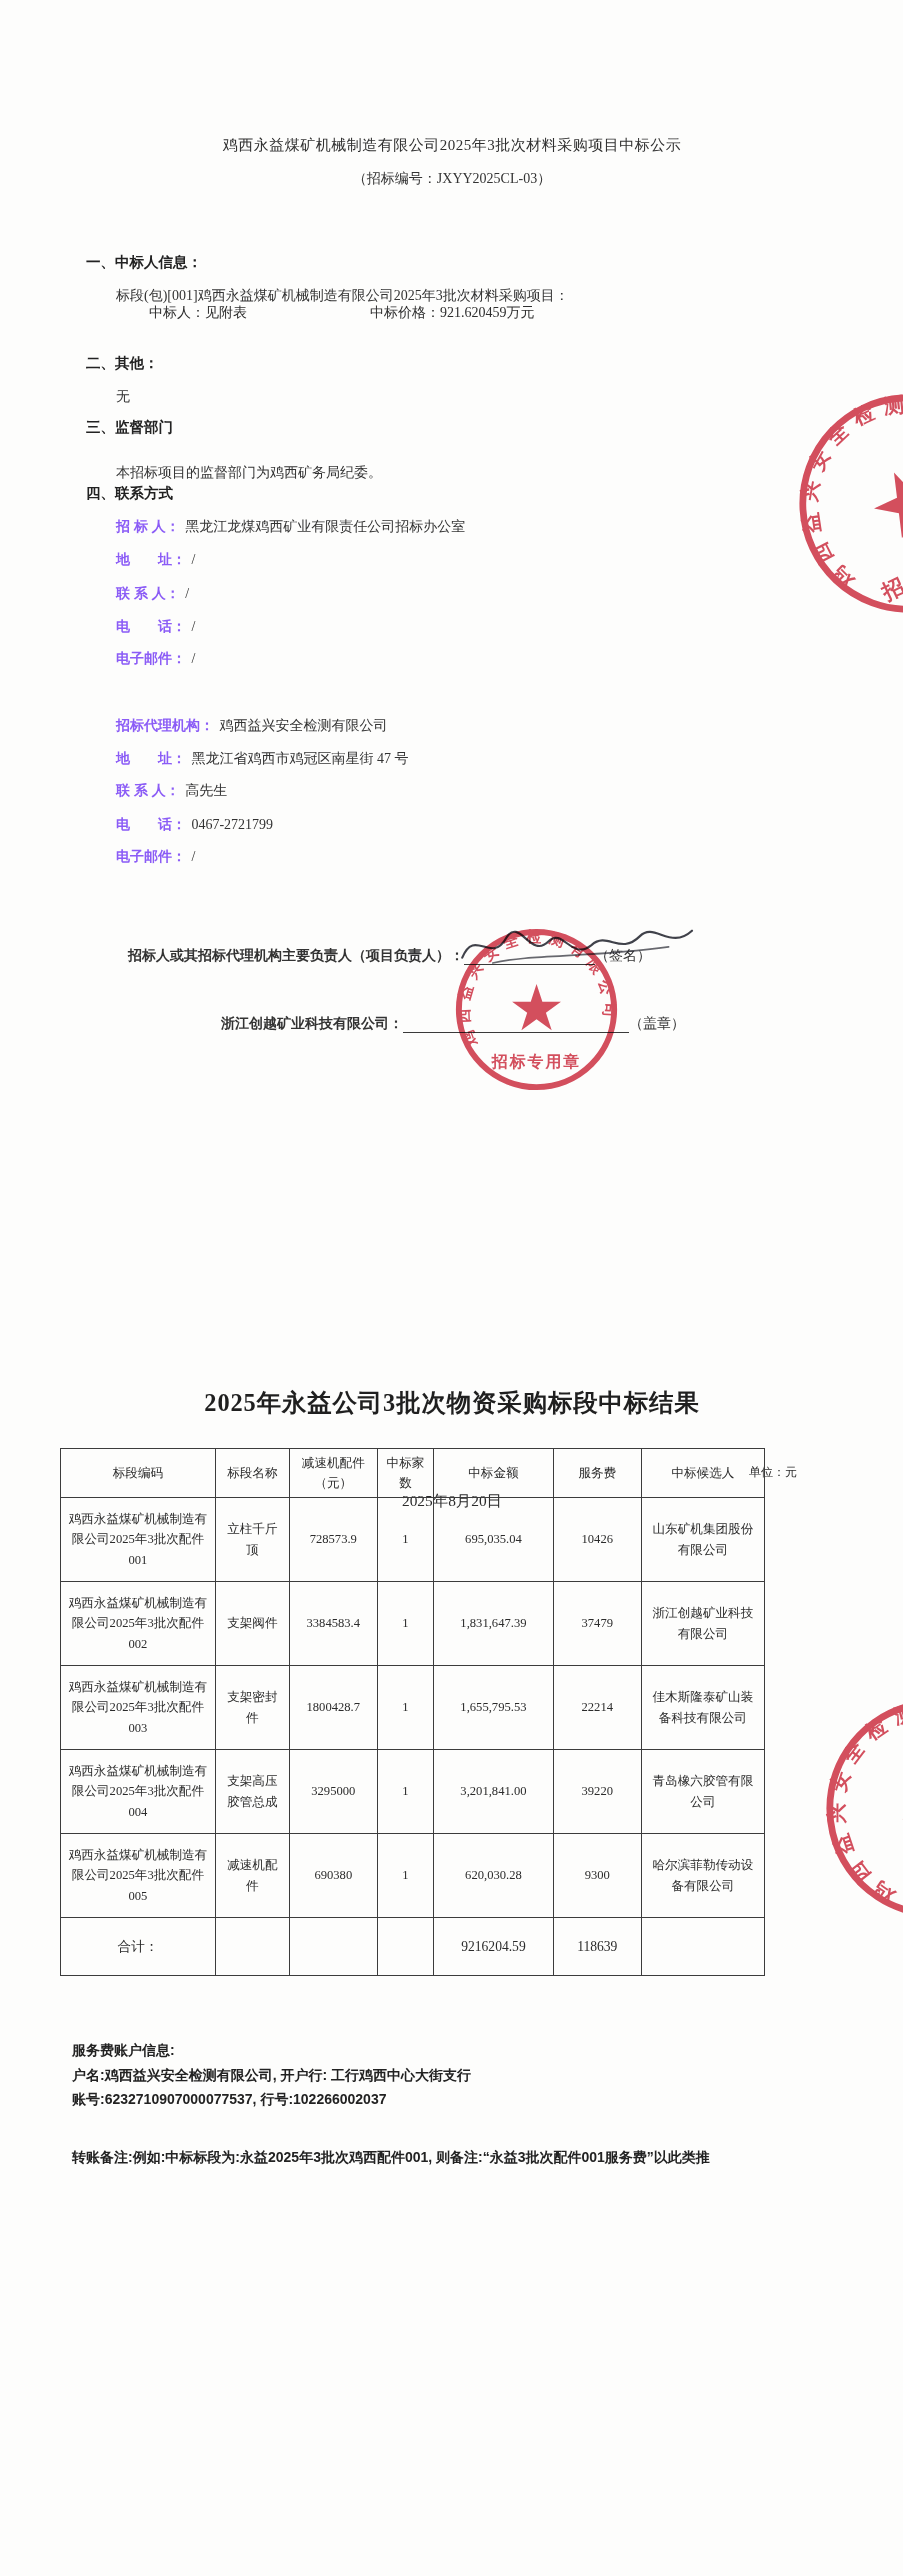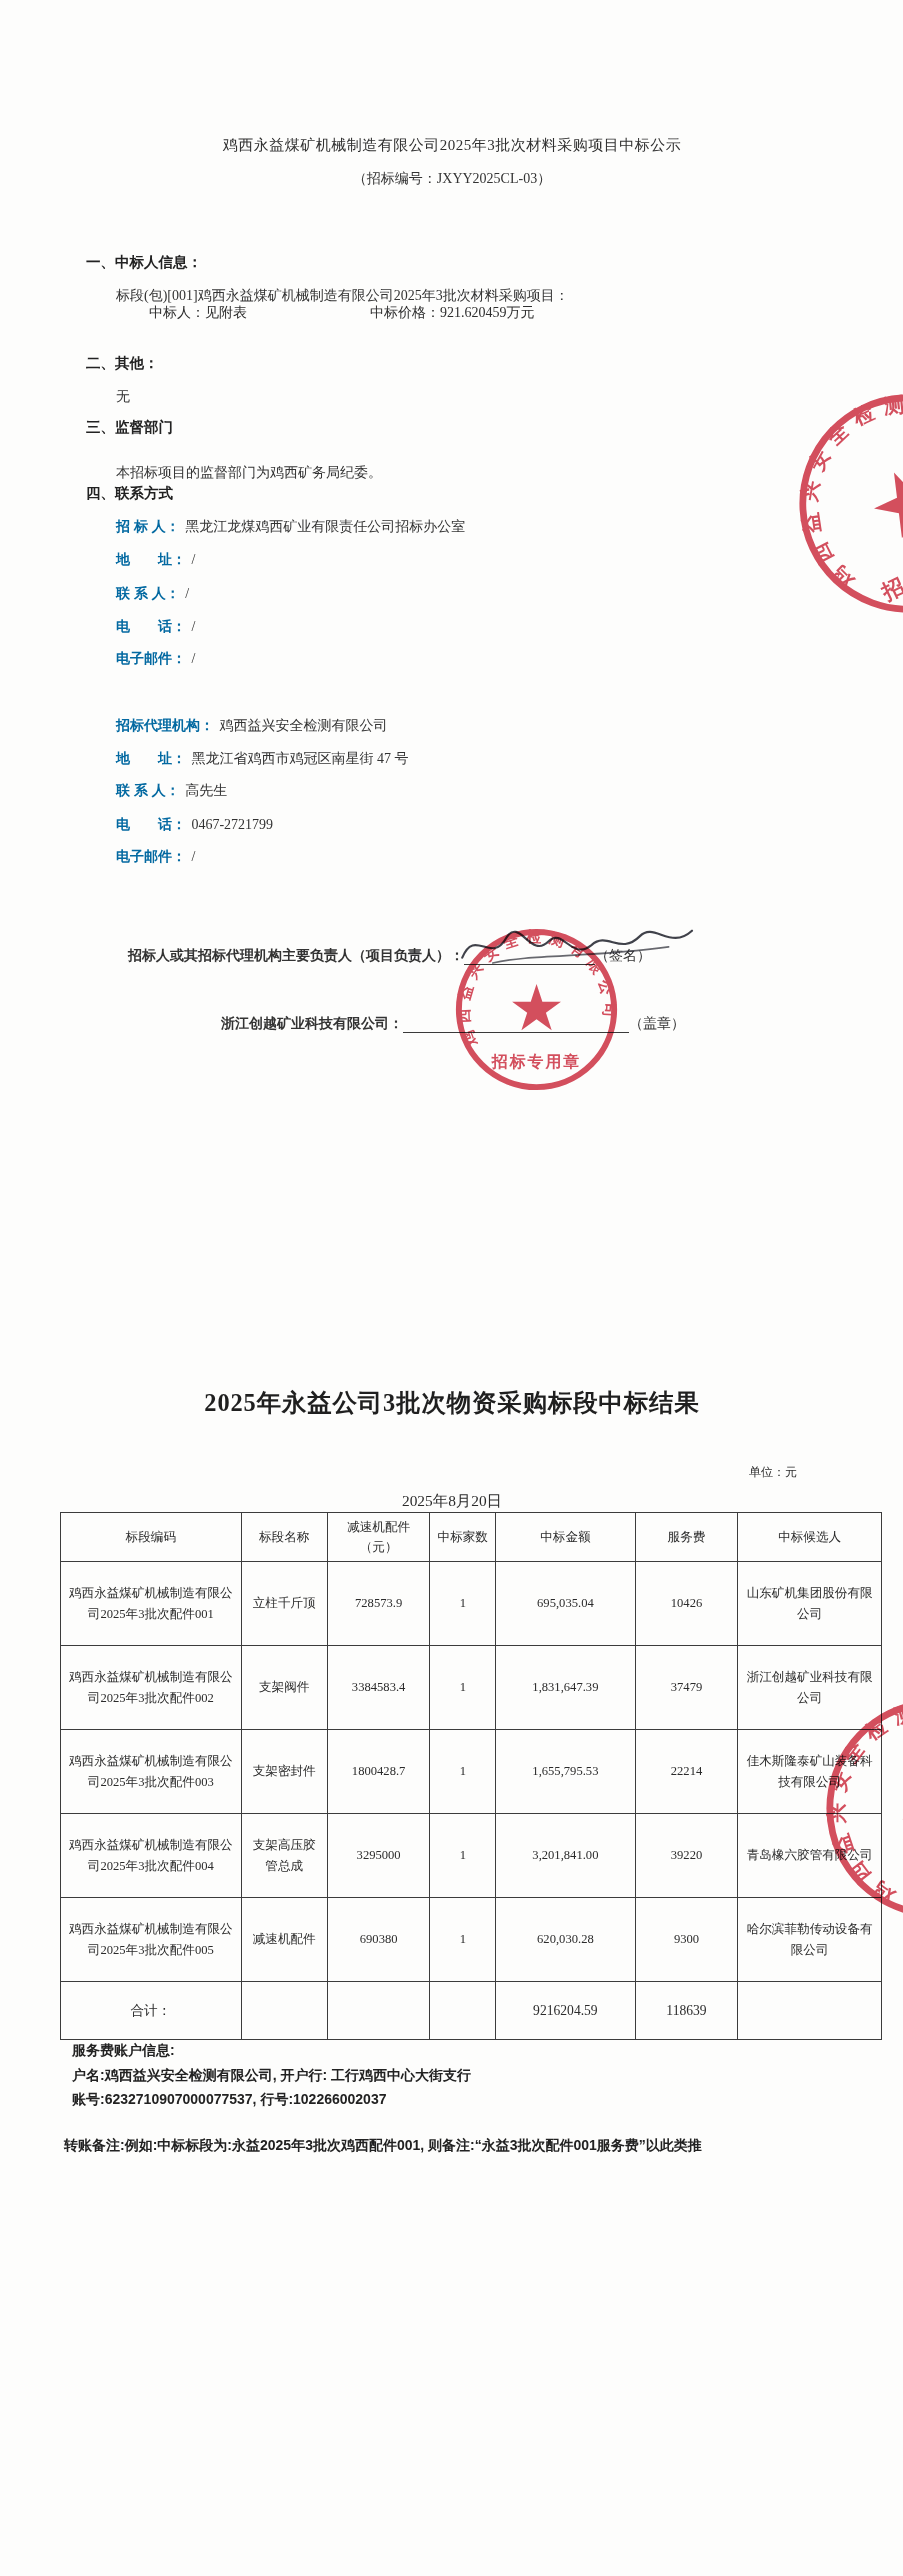--- a/index.html
+++ b/index.html
@@ -13,45 +13,45 @@
     color:#2d2d2d;
   }
   .abs{position:absolute;}
   .hei{font-family:"Liberation Sans", sans-serif;font-weight:bold;}
   .center{left:0;right:0;text-align:center;}
   .doc-title{top:136px;font-size:15px;letter-spacing:0.5px;color:#303030;}
   .doc-subtitle{top:170px;font-size:14px;color:#333;}
   .sec-h{left:86px;font-size:14.5px;color:#222;}
   .para{left:116px;font-size:14px;color:#333;}
   .kv{left:116px;font-size:14px;color:#333;}
-  .kv .k{font-family:"Liberation Sans", sans-serif;font-weight:bold;color:#0369a1;margin-top:27px;}
+  .kv .k{font-family:"Liberation Sans", sans-serif;font-weight:bold;color:#8b5cf6;margin-top:27px;}
   .kv .v{font-family:"Liberation Serif", serif;margin-left:5.4px;}
   .sig{font-size:14px;color:#333;}
   .sig .k{font-family:"Liberation Sans", sans-serif;font-weight:bold;}
   .uline{display:inline-block;border-bottom:1.4px solid #3a3a3a;height:12.6px;vertical-align:bottom;}
   .p2-title{top:1387px;font-size:24.4px;font-weight:bold;font-family:"Liberation Serif", serif;letter-spacing:0.9px;color:#1f1f1f;}
   .unit{top:1464px;right:107px;font-size:12px;color:#2b2b2b;}
   .date{top:1491px;font-size:15.4px;color:#2b2b2b;}
   table.result-table{
-    position:absolute;left:60px;top:1512px;width:822px;
+    position:absolute;left:60px;top:1448px;width:705px;
     border-collapse:collapse;table-layout:fixed;
     font-family:"Liberation Serif", serif;font-size:12.6px;color:#2b2b2b;
     border:1.8px solid #3c3c3c;
   }
   table.result-table th, table.result-table td{
     border:0.9px solid #3c3c3c;
     text-align:center;vertical-align:middle;
     padding:1.8px 6.3px;line-height:1.6;
     font-weight:normal;
   }
   table.result-table thead tr{height:49px;}
   table.result-table tbody tr{height:84px;}
   table.result-table tr.total-row{height:58px;font-size:13.6px;}
   .acct{left:72px;font-size:14px;font-family:"Liberation Sans", sans-serif;font-weight:bold;color:#222;}
-  .note{left:64px;width:788px;font-size:14px;line-height:1.7;font-family:"Liberation Sans", sans-serif;font-weight:bold;color:#222;}
+  .note{left:72px;width:788px;font-size:14px;line-height:1.7;font-family:"Liberation Sans", sans-serif;font-weight:bold;color:#222;margin-top:12px;}
   .stamp{pointer-events:none;mix-blend-mode:multiply;opacity:.88;}
   .scribble{pointer-events:none;opacity:.85;}
 </style>
 </head>
 <body>
 
 <div class="page">
 
   <div class="abs center doc-title">鸡西永益煤矿机械制造有限公司2025年3批次材料采购项目中标公示</div>
   <div class="abs center doc-subtitle">（招标编号：JXYY2025CL-03）</div>

